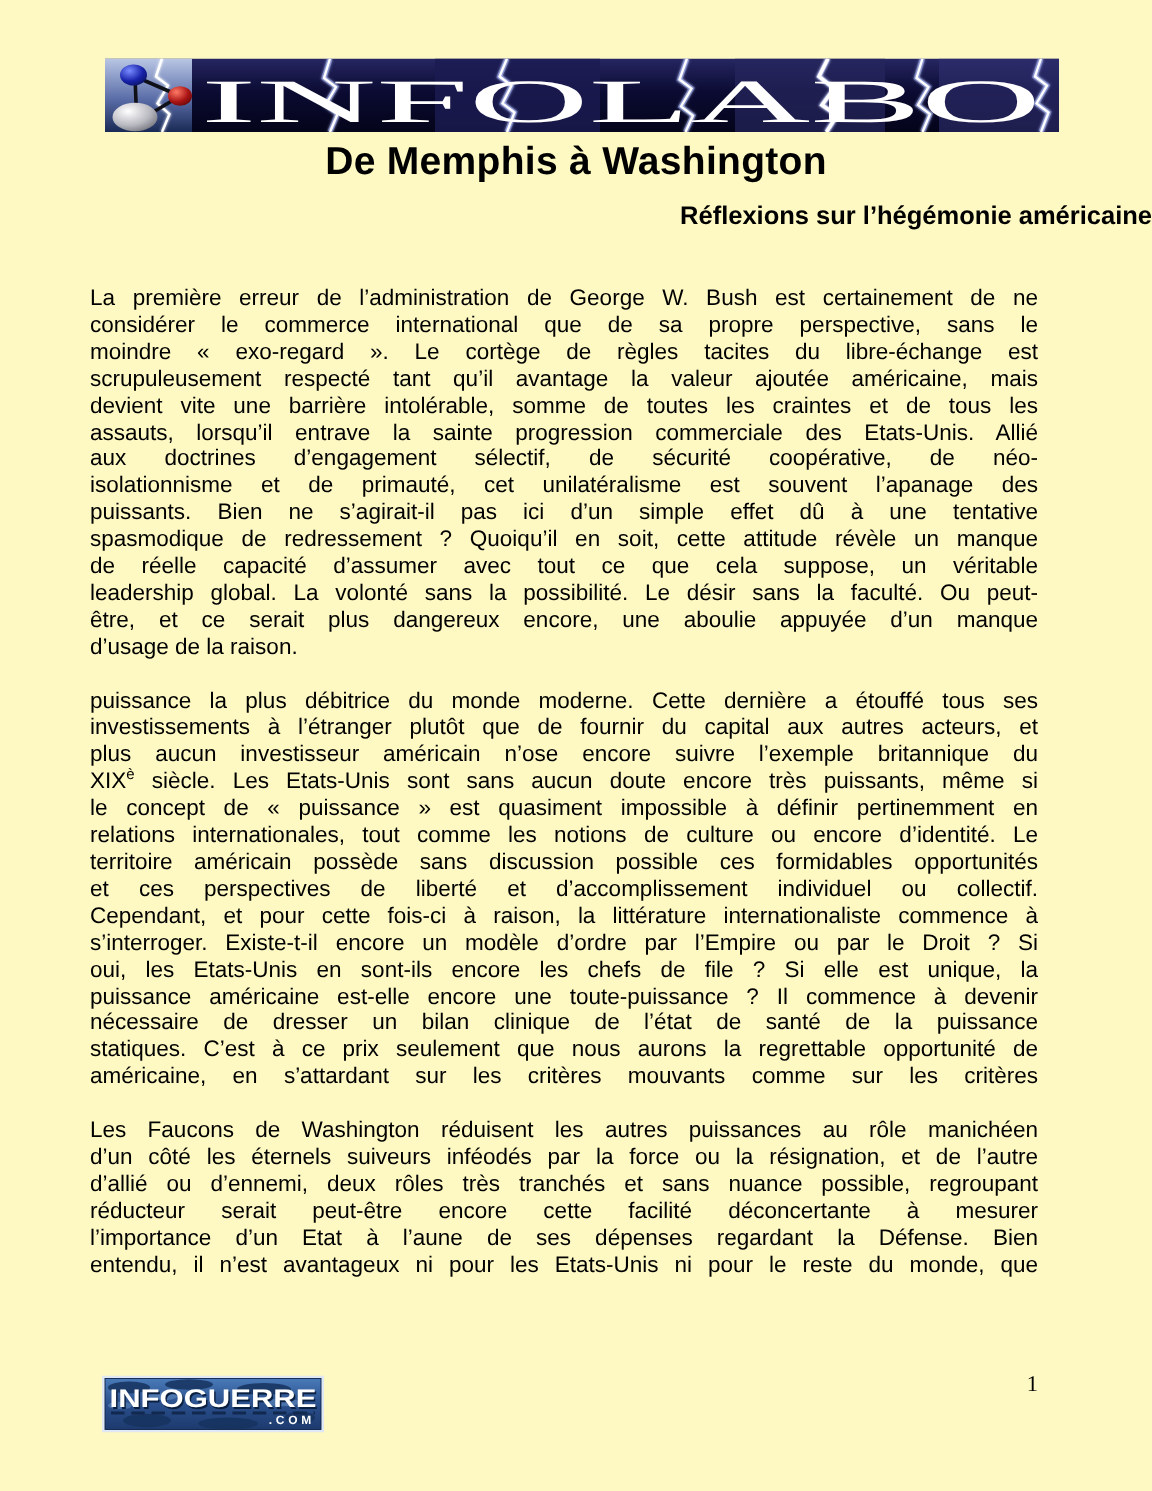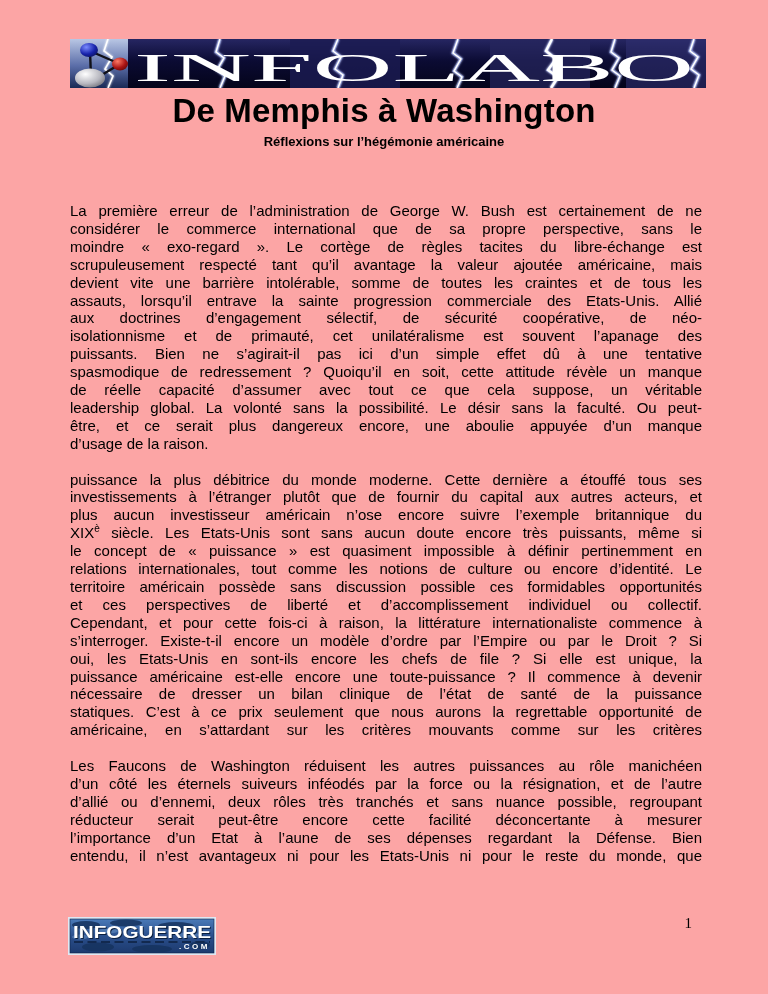--- a/index.html
+++ b/index.html
@@ -1,38 +1,38 @@
 <!DOCTYPE html>
 <html><head>
 <meta charset="utf-8">
 <style>
   html,body { margin:0; padding:0; background:#ffffff; }
   .page {
-    position:relative; width:768px; height:994px; background:#fca5a5;
+    position:relative; width:768px; height:994px; background:#fef9c3;
     font-family:"Liberation Sans", sans-serif; color:#000; overflow:hidden;
   }
 
   
   .banner { position:absolute; left:70px; top:39px; width:636px; height:49px; }
   .banner svg { display:block; width:100%; height:100%; }
 
   
   .doc-title {
     position:absolute; left:0; top:92px; width:768px; text-align:center;
-    font-size:33px; font-weight:bold; letter-spacing:0.2px;
+    font-size:26px; font-weight:bold; letter-spacing:0.2px;
   }
   .doc-subtitle {
-    position:absolute; left:0; top:134px; width:768px; text-align:center;
-    font-size:13px; font-weight:bold;
+    position:absolute; left:0; top:134px; width:768px; text-align:right;
+    font-size:17px; font-weight:bold;
   }
 
   
   .doc-body {
-    position:absolute; left:70px; top:190px; width:632px;
-    font-size:15px; line-height:17.9px; color:#000;margin-top:12px;
+    position:absolute; left:60px; top:190px; width:632px;
+    font-size:15px; line-height:17.9px; color:#000;
   }
   .para + .para { margin-top:17.9px; }
   .line { text-align:justify; text-align-last:justify; }
   .line.natural { text-align-last:left; }
   .doc-body sup { font-size:10px; line-height:0; vertical-align:super; }
 
   
   .footer-logo { position:absolute; left:68px; top:917px; width:148px; height:38px; }
   .footer-logo svg { display:block; width:100%; height:100%; }
   .page-number {

